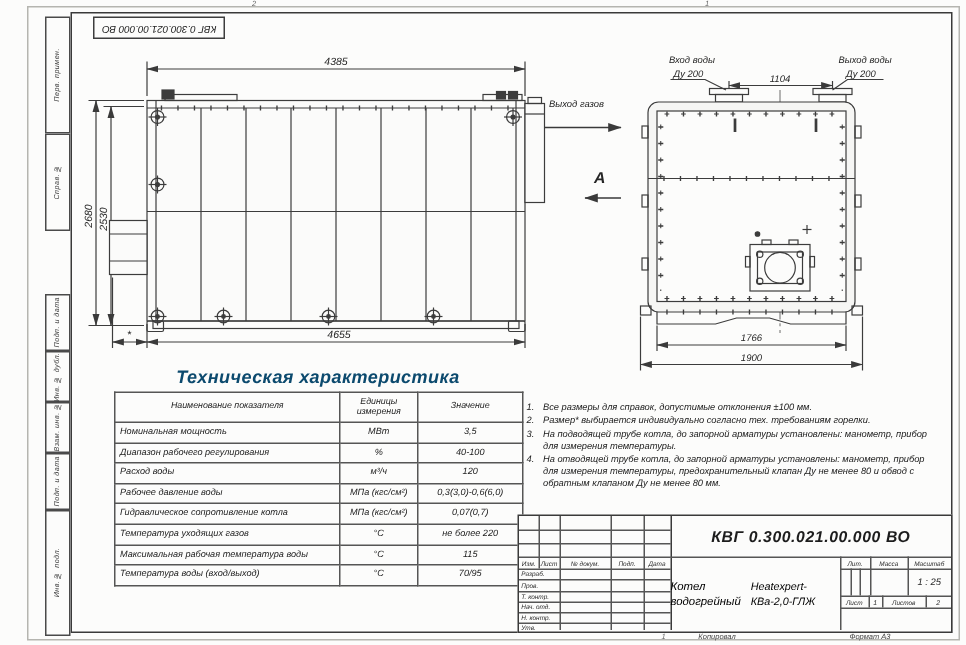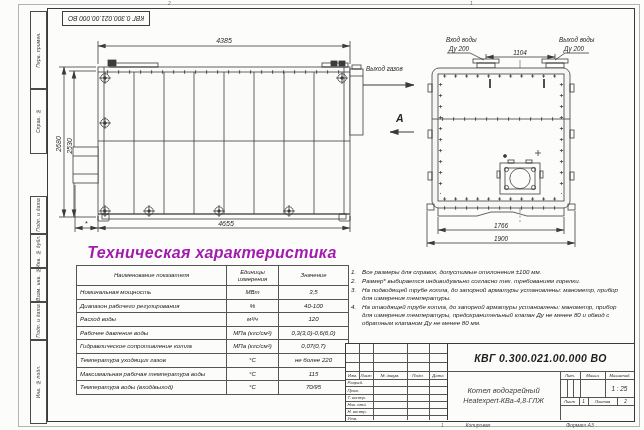--- a/index.html
+++ b/index.html
@@ -21,43 +21,43 @@
   
   svg{overflow:visible;}
   .dimt{font-size:7px;font-style:italic;fill:#262626;}
   .dimts{font-size:6.4px;font-style:italic;fill:#262626;}
   .lblt{font-size:6.3px;font-style:italic;fill:#262626;}
   .viewt{font-size:10.5px;font-style:italic;font-weight:bold;fill:#262626;}
   .pm1{stroke:#3c3c3c;stroke-width:.7;stroke-dasharray:3.2 7.8;fill:none;}
   .pm2{stroke:#3c3c3c;stroke-width:3.4;stroke-dasharray:.9 10.1;stroke-dashoffset:-1.2;fill:none;}
   
   .spec-wrap{position:absolute;left:76px;top:244px;width:272px;}
-  .spec-title{text-align:center;font-size:16px;font-style:italic;font-weight:600;letter-spacing:.3px;color:#a21caf;margin-bottom:3px;}
+  .spec-title{text-align:center;font-size:12px;font-style:italic;font-weight:600;letter-spacing:.3px;color:#0c4a6e;margin-bottom:3px;}
   table.spec{border-collapse:collapse;table-layout:fixed;width:272px;}
   table.spec th,table.spec td{border:1px solid #555;font-style:italic;font-weight:normal;color:#222;
       padding:0 2px;line-height:1.08;overflow:hidden;}
   table.spec th{font-size:5.9px;height:19px;text-align:center;}
   table.spec td{font-size:6.1px;height:12.6px;text-align:center;}
   table.spec td:first-child{text-align:left;padding-left:3px;}
   
   .notes{position:absolute;left:350px;top:268px;width:268px;font-size:6.2px;font-style:italic;color:#222;line-height:1.24;}
   .note{display:flex;margin-bottom:1.5px;}
   .note .n{flex:none;width:11px;padding-left:1px;}
   
   .tb{position:absolute;left:345px;top:343px;width:290px;height:79px;border:1.4px solid #3a3a3a;
       box-sizing:border-box;background:#fcfcfb;font-style:italic;}
   .tb .hl{position:absolute;height:1px;background:#555;}
   .tb .vl{position:absolute;width:1px;background:#555;}
   .tb .cell{position:absolute;display:flex;align-items:center;justify-content:center;color:#2a2a2a;}
   .tb .cell.left{justify-content:flex-start;padding-left:1.5px;box-sizing:border-box;}
   .t43{font-size:4.3px;} .t46{font-size:4.6px;} .t63{font-size:6.3px;}
   .tb-doc{position:absolute;left:101px;top:0;width:187px;height:27px;display:flex;align-items:center;
           justify-content:center;font-size:10.5px;font-weight:600;letter-spacing:.4px;color:#1d1d1d;}
-  .tb-name{position:absolute;left:101px;top:27px;width:113px;height:50px;display:flex;flex-direction:column;
-           align-items:center;justify-content:center;color:#404040;line-height:1.35;}
+  .tb-name{position:absolute;left:101px;top:27px;width:113px;height:50px;display:flex;flex-direction:row;
+           align-items:center;justify-content:center;color:#000000;line-height:1.35;}
   .tb-name .l1{font-size:7.6px;} .tb-name .l2{font-size:7.2px;}
   .logo{position:absolute;left:214px;top:61px;width:74px;height:16px;display:flex;align-items:center;
         justify-content:center;gap:2px;font-style:normal;}
   .logo-icon{width:10px;height:10px;border:1px solid #101010;box-sizing:border-box;
              background:repeating-linear-gradient(180deg,#101010 0 1.6px,#ffffff 1.6px 2.7px);}
   .logo-word{font-size:9.5px;font-weight:bold;letter-spacing:-.4px;color:#101010;}
   .logo-cap{display:flex;flex-direction:column;font-size:3.6px;line-height:1.2;color:#222;}
   .foot{position:absolute;top:422px;font-size:5px;font-style:italic;color:#444;}
 </style>
 </head>
@@ -437,21 +437,21 @@
     <div class="cell left t43" style="left:0;top:35px;width:27px;height:7px;">Разраб.</div>
     <div class="cell left t43" style="left:0;top:42px;width:27px;height:8px;">Пров.</div>
     <div class="cell left t43" style="left:0;top:50px;width:27px;height:7px;">Т. контр.</div>
     <div class="cell left t43" style="left:0;top:57px;width:27px;height:7px;">Нач. отд.</div>
     <div class="cell left t43" style="left:0;top:64px;width:27px;height:7px;">Н. контр.</div>
     <div class="cell left t43" style="left:0;top:71px;width:27px;height:7px;">Утв.</div>
 
     <div class="tb-doc">КВГ 0.300.021.00.000 ВО</div>
     <div class="tb-name">
       <span class="l1">Котел водогрейный</span>
-      <span class="l2">Heatexpert-КВа-4,8-ГЛЖ</span>
+      <span class="l2">Heatexpert-КВа-2,0-ГЛЖ</span>
     </div>
 
     <div class="cell t43" style="left:214px;top:27px;width:20px;height:8px;">Лит.</div>
     <div class="cell t43" style="left:234px;top:27px;width:25px;height:8px;">Масса</div>
     <div class="cell t43" style="left:259px;top:27px;width:29px;height:8px;">Масштаб</div>
     <div class="cell t63" style="left:259px;top:35px;width:29px;height:18px;">1 : 25</div>
 
     <div class="cell t43" style="left:214px;top:53px;width:19px;height:8px;">Лист</div>
     <div class="cell t46" style="left:233px;top:53px;width:9px;height:8px;">1</div>
     <div class="cell t43" style="left:242px;top:53px;width:29px;height:8px;">Листов</div>

